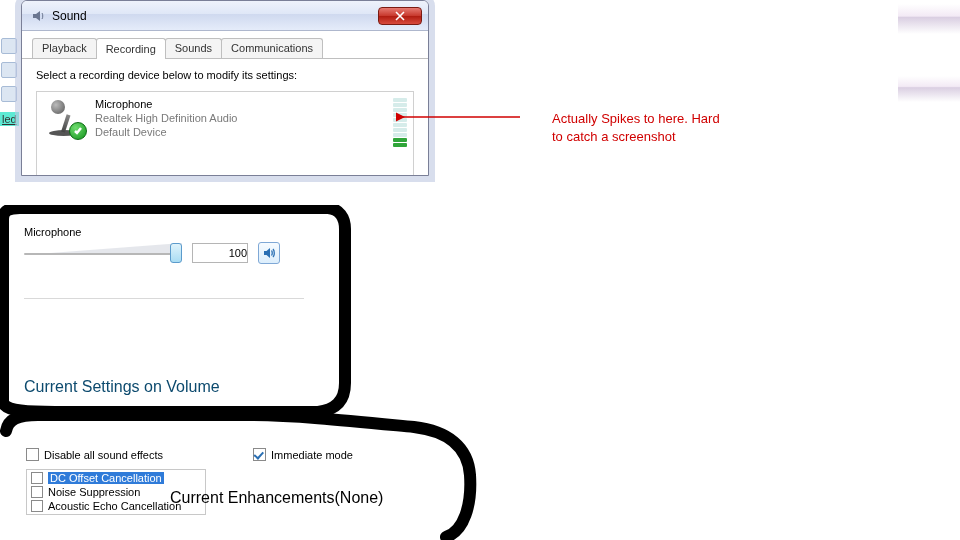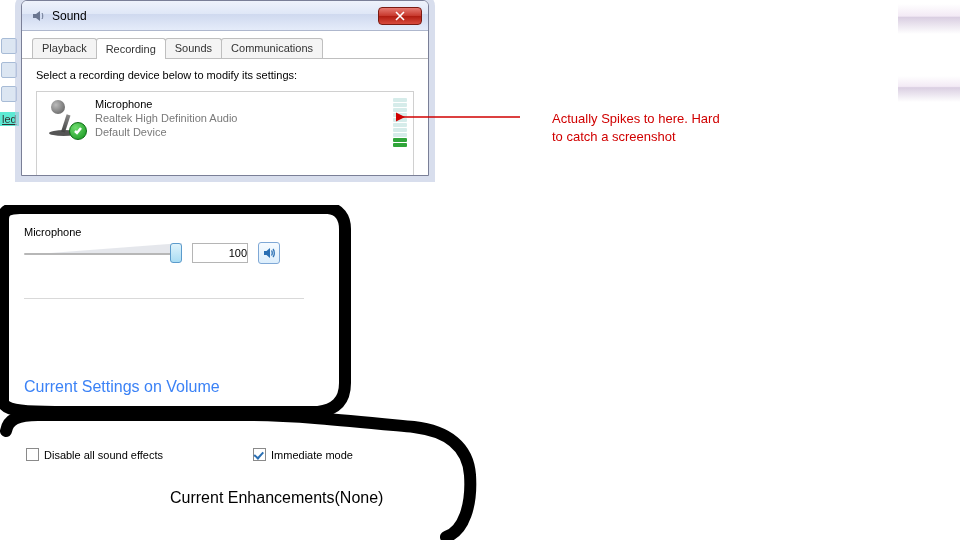--- a/index.html
+++ b/index.html
@@ -63,21 +63,21 @@
   .track-wedge { position:absolute; left:0; bottom:9px; width:100%; height:12px; overflow:hidden; }
   .track-wedge::before { content:""; position:absolute; left:0; bottom:0; width:0; height:0; border-right:158px solid rgba(150,160,180,.25); border-top:12px solid transparent; }
   .thumb { position:absolute; top:1px; width:12px; height:20px; background:linear-gradient(#dff3fb,#a9dcf3); border:1px solid #5b9bcc; border-radius:3px; }
   .thumb.right { left:146px; }
   .thumb.left  { left:-2px; }
   .valbox { width:56px; height:20px; border:1px solid #b5b5b5; background:#fff; text-align:right; font-size:11px; line-height:18px; color:#000; }
   .dbbox  { width:64px; }
   .spk-btn { width:22px; height:22px; border:1px solid #7fa8d6; border-radius:3px; background:linear-gradient(#f6fbff,#dceefc); display:flex; align-items:center; justify-content:center; cursor:pointer; }
   .spk-btn svg { width:14px; height:14px; }
 
-  .vol-caption { position:absolute; left:24px; top:378px; color:#3b82f6; font-size:16px; }
+  .vol-caption { position:absolute; left:24px; top:378px; color:#0c4a6e; font-size:16px; }
 
   
   .freeform2 { position:absolute; left:0; top:405px; pointer-events:none; }
   .enh-panel { position:absolute; left:26px; top:448px; width:400px; }
   .enh-row1 { display:flex; align-items:center; gap:90px; margin-bottom:8px; }
   .chk { display:flex; align-items:center; gap:5px; font-size:11px; cursor:pointer; }
   .chkbox { width:13px; height:13px; border:1px solid #8a8a8a; background:#fff; display:flex; align-items:center; justify-content:center; }
   .chkbox.checked::after { content:""; width:7px; height:4px; border-left:2px solid #2a6fb3; border-bottom:2px solid #2a6fb3; transform:rotate(-48deg) translate(0,-1px); }
 
   .enh-list { border:1px solid #c8c8c8; background:#fff; width:180px; padding:1px 0; }
@@ -207,14 +207,28 @@
     <label class="chk">
       <span class="chkbox"></span>
       <span>Disable all sound effects</span>
     </label>
     <label class="chk">
       <span class="chkbox checked"></span>
       <span>Immediate mode</span>
     </label>
   </div>
 
+  <div class="enh-list">
+    <div class="enh-item sel">
+      <span class="chkbox"></span>
+      <span class="lbl">DC Offset Cancellation</span>
+    </div>
+    <div class="enh-item">
+      <span class="chkbox"></span>
+      <span class="lbl">Noise Suppression</span>
+    </div>
+    <div class="enh-item">
+      <span class="chkbox"></span>
+      <span class="lbl">Acoustic Echo Cancellation</span>
+    </div>
+  </div>
 </div>
 <div class="enh-caption">Current Enhancements(None)</div>
 
 </body></html>

